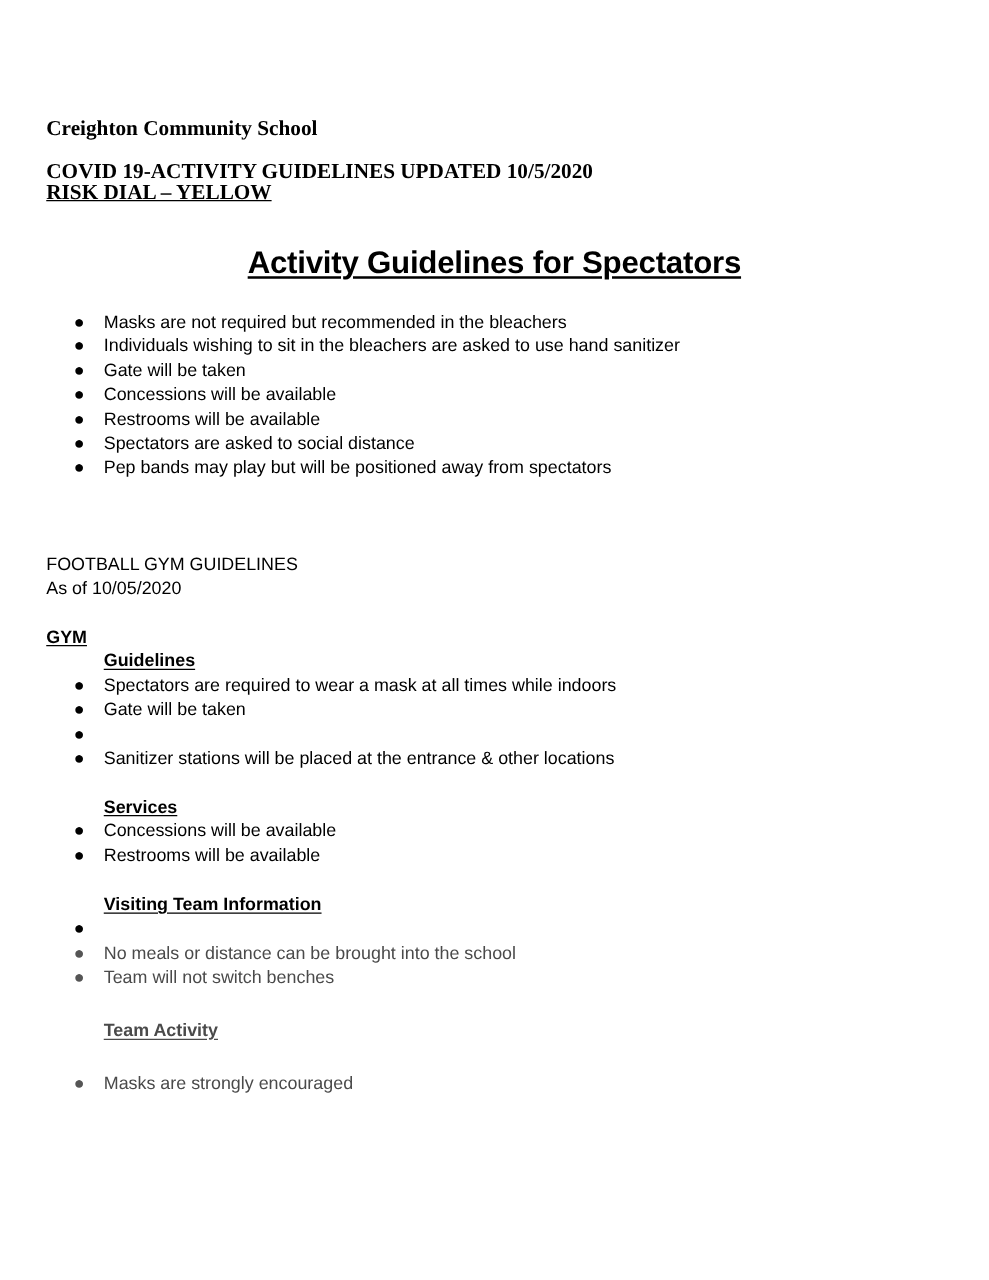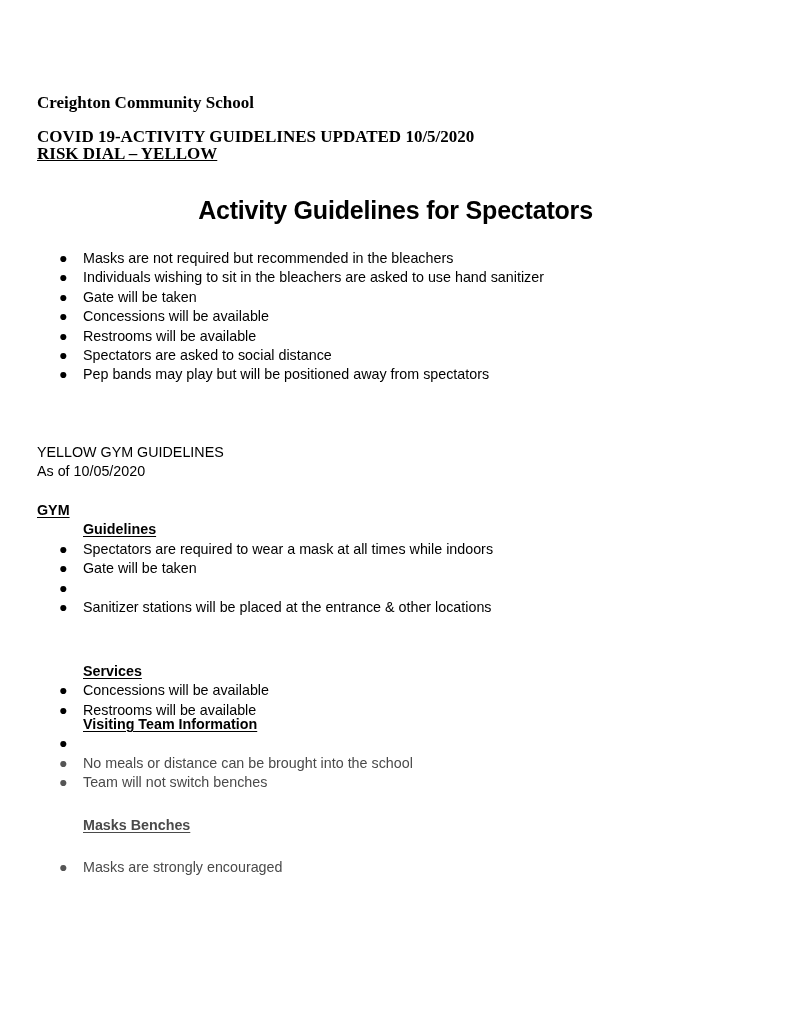--- a/index.html
+++ b/index.html
@@ -1,18 +1,18 @@
 <!DOCTYPE html>
 <html><head>
   <meta charset="utf-8">
   <style>
     html, body { margin: 0; padding: 0; background: #ffffff; }
     body { width: 791px; height: 1024px; position: relative; overflow: hidden; color: #000; }
     .serif { font-family: "Liberation Serif", "DejaVu Serif", serif; font-weight: bold; font-size: 17px; position: absolute; left: 37px; white-space: nowrap; }
-    .title { position: absolute; left: 0; width: 791px; top: 196px; text-align: center; font-family: "Liberation Sans", sans-serif; font-weight: bold; font-size: 25px; text-decoration-thickness: 2px; text-underline-offset: 3px; letter-spacing: -0.2px; }
+    .title { position: absolute; left: 0; width: 791px; top: 196px; text-align: center; font-family: "Liberation Sans", sans-serif; font-weight: bold; font-size: 25px; text-decoration: underline; text-decoration-thickness: 2px; text-underline-offset: 3px; letter-spacing: -0.2px; }
     .block { position: absolute; left: 37px; font-family: "Liberation Sans", sans-serif; font-size: 14.3px; line-height: 19.4px; white-space: nowrap; }
     .bold { font-weight: bold; }
     .u { text-decoration: underline; text-underline-offset: 2px; }
     ul { list-style: none; margin: 0; padding: 0; }
     li { position: relative; padding-left: 46px; height: 19.4px; }
     li .bullet { position: absolute; left: 22px; top: 0; }
     .sub { padding-left: 46px; }
     .gray { color: #4a4a4a; }
     .gray .bullet { color: #555; }
   </style>
@@ -31,50 +31,50 @@
     <li><span class="bullet">●</span><span>Individuals wishing to sit in the bleachers are asked to use hand sanitizer</span></li>
     <li><span class="bullet">●</span><span>Gate will be taken</span></li>
     <li><span class="bullet">●</span><span>Concessions will be available</span></li>
     <li><span class="bullet">●</span><span>Restrooms will be available</span></li>
     <li><span class="bullet">●</span><span>Spectators are asked to social distance</span></li>
     <li><span class="bullet">●</span><span>Pep bands may play but will be positioned away from spectators</span></li>
   </ul>
 </div>
 
 <div class="block" style="top:443px;">
-  <div>YELLOW GYM GUIDELINES</div>
+  <div>FOOTBALL GYM GUIDELINES</div>
   <div>As of 10/05/2020</div>
 </div>
 
 <div class="block" style="top:501px;">
   <div class="bold u">GYM</div>
   <div class="bold u sub" style="display:inline-block;">Guidelines</div>
   <ul>
     <li><span class="bullet">●</span><span>Spectators are required to wear a mask at all times while indoors</span></li>
     <li><span class="bullet">●</span><span>Gate will be taken</span></li>
     <li><span class="bullet">●</span></li>
     <li><span class="bullet">●</span><span>Sanitizer stations will be placed at the entrance &amp; other locations</span></li>
   </ul>
 </div>
 
-<div class="block" style="top:637px;margin-top:25px;">
+<div class="block" style="top:637px;">
   <div class="bold u sub" style="display:inline-block;">Services</div>
   <ul>
     <li><span class="bullet">●</span><span>Concessions will be available</span></li>
     <li><span class="bullet">●</span><span>Restrooms will be available</span></li>
   </ul>
 </div>
 
 <div class="block" style="top:715px;">
   <div class="bold u sub" style="display:inline-block;">Visiting Team Information</div>
   <ul>
     <li><span class="bullet">●</span></li>
     <li class="gray"><span class="bullet">●</span><span>No meals or distance can be brought into the school</span></li>
     <li class="gray"><span class="bullet">●</span><span>Team will not switch benches</span></li>
   </ul>
 </div>
 
 <div class="block gray" style="top:816px;">
-  <div class="bold u sub" style="display:inline-block;">Masks Benches</div>
+  <div class="bold u sub" style="display:inline-block;">Team Activity</div>
   <ul style="margin-top:23px;">
     <li class="gray"><span class="bullet">●</span><span>Masks are strongly encouraged</span></li>
   </ul>
 </div>
 
 </body></html>

